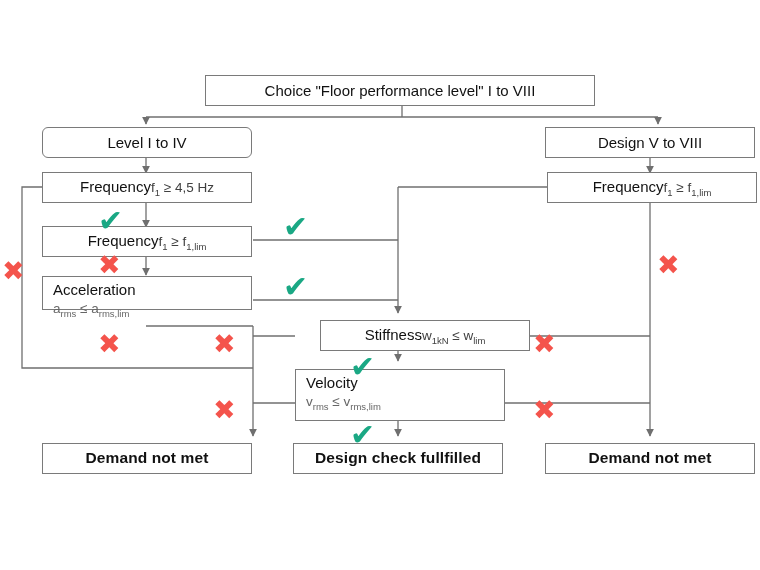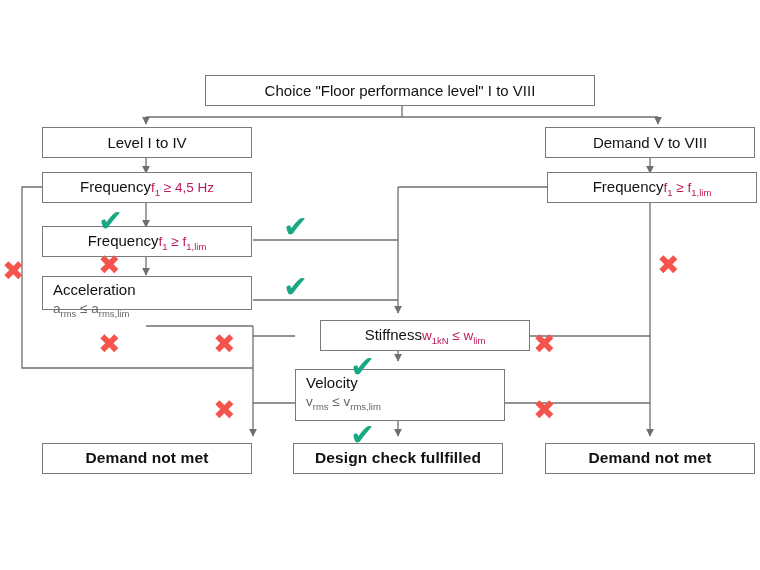--- a/index.html
+++ b/index.html
@@ -6,21 +6,21 @@
   body{width:760px;height:570px;overflow:hidden;
        font-family:"Liberation Sans","DejaVu Sans",sans-serif;color:#111;}
   #canvas{position:relative;width:760px;height:570px;background:#fff;}
   svg#wires{position:absolute;left:0;top:0;width:760px;height:570px;}
 
   .node{position:absolute;box-sizing:border-box;border:1px solid #7a7a7a;
         background:#fff;display:flex;align-items:center;justify-content:center;
         font-size:15px;line-height:1.05;white-space:nowrap;}
   .node.two-line{display:block;padding:4px 10px 0 10px;}
   .node .lab{color:#111;}
-  .node .frm{color:#be185d;font-size:13.5px;}
+  .node .frm{color:#404040;font-size:13.5px;}
   .node.bold{font-weight:bold;font-size:15.5px;letter-spacing:.1px;}
   .ln1{display:block;text-align:left;font-size:15px;color:#111;margin-top:1px;}
   .ln2{display:block;text-align:left;font-size:13.5px;color:#666;margin-top:4px;}
   .inline-row{display:flex;align-items:baseline;}
   sub{font-size:9.5px;line-height:0;}
 
   .mark{position:absolute;font-weight:bold;pointer-events:none;
         line-height:1;user-select:none;}
   .mark.check{color:#1aa884;font-size:30px;}
   .mark.cross{color:#f4544c;font-size:27px;}
@@ -78,26 +78,26 @@
       <path d="M505,403 L650,403"></path>
 
       <path d="M650,203 L650,436" marker-end="url(#ah)"></path>
     </g>
   </svg>
 
   <div class="node" style="left:205px;top:75px;width:390px;height:31px;">
     <span class="lab">Choice "Floor performance level" I to VIII</span>
   </div>
 
-  <div class="node" style="left:42px;top:127px;width:210px;height:31px;">
+  <div class="node" style="left:42px;top:127px;width:210px;height:31px;border-radius:6px;">
     <span class="lab">Level I to IV</span>
   </div>
 
   <div class="node" style="left:545px;top:127px;width:210px;height:31px;">
-    <span class="lab">Demand V to VIII</span>
+    <span class="lab">Design V to VIII</span>
   </div>
 
   <div class="node" style="left:42px;top:172px;width:210px;height:31px;">
     <div class="inline-row">
       <span class="lab">Frequency</span>
       <span class="frm"><span>f</span><sub>1</sub><span> ≥ 4,5 Hz</span></span>
     </div>
   </div>
 
   <div class="node" style="left:42px;top:226px;width:210px;height:31px;">

